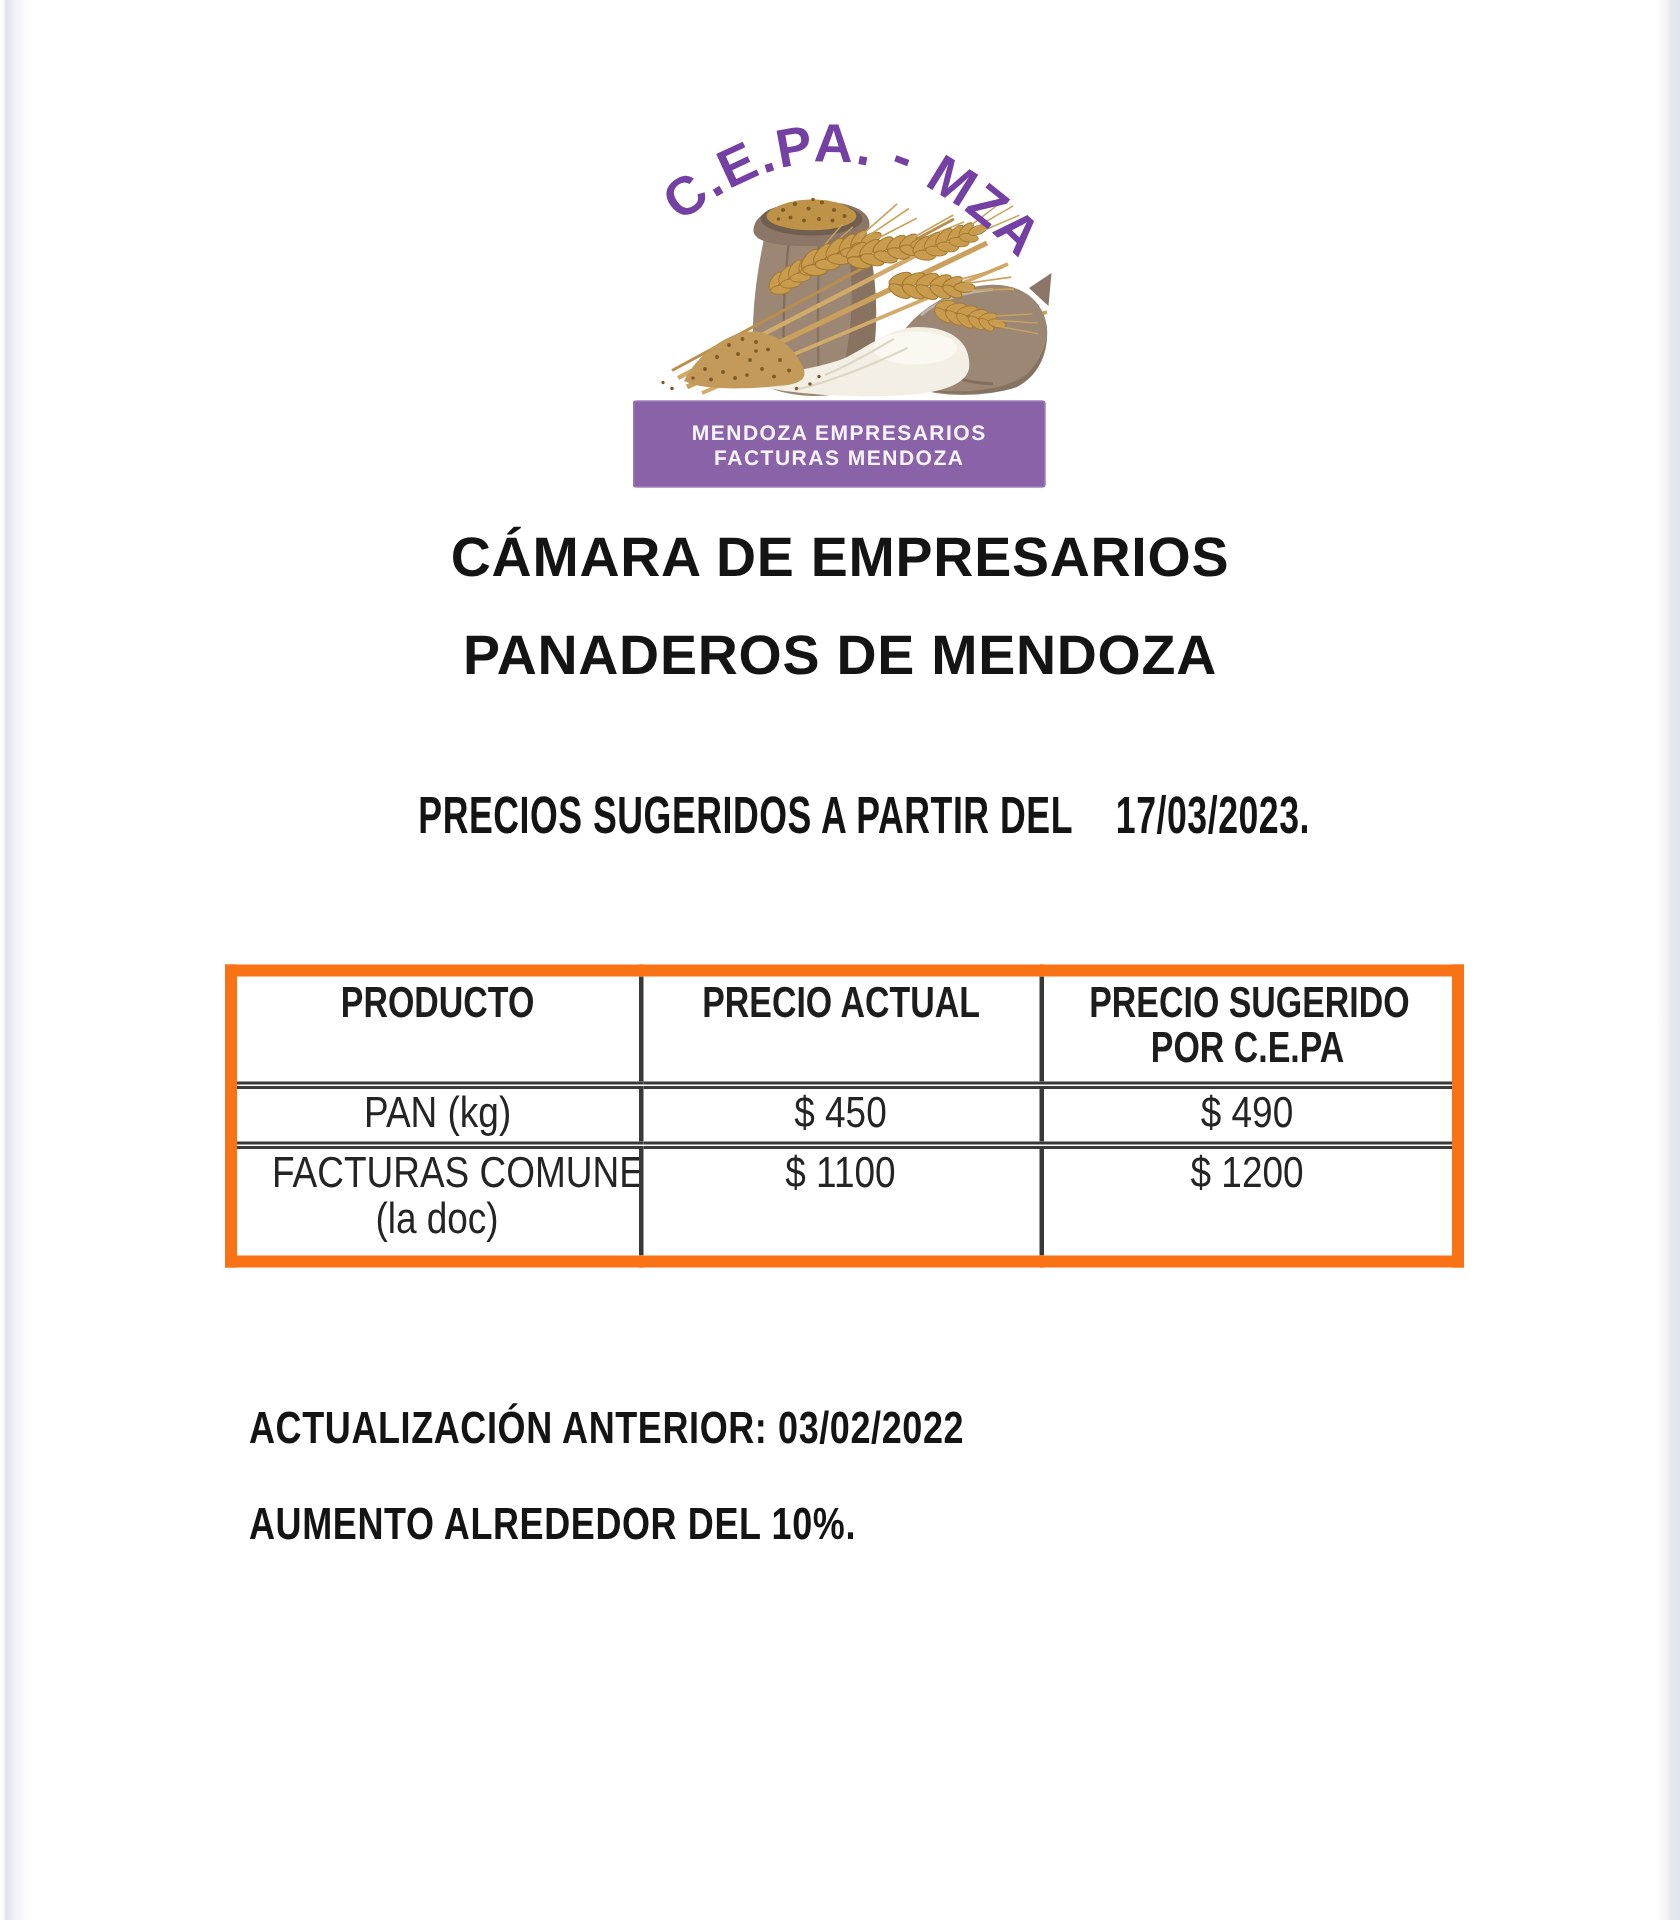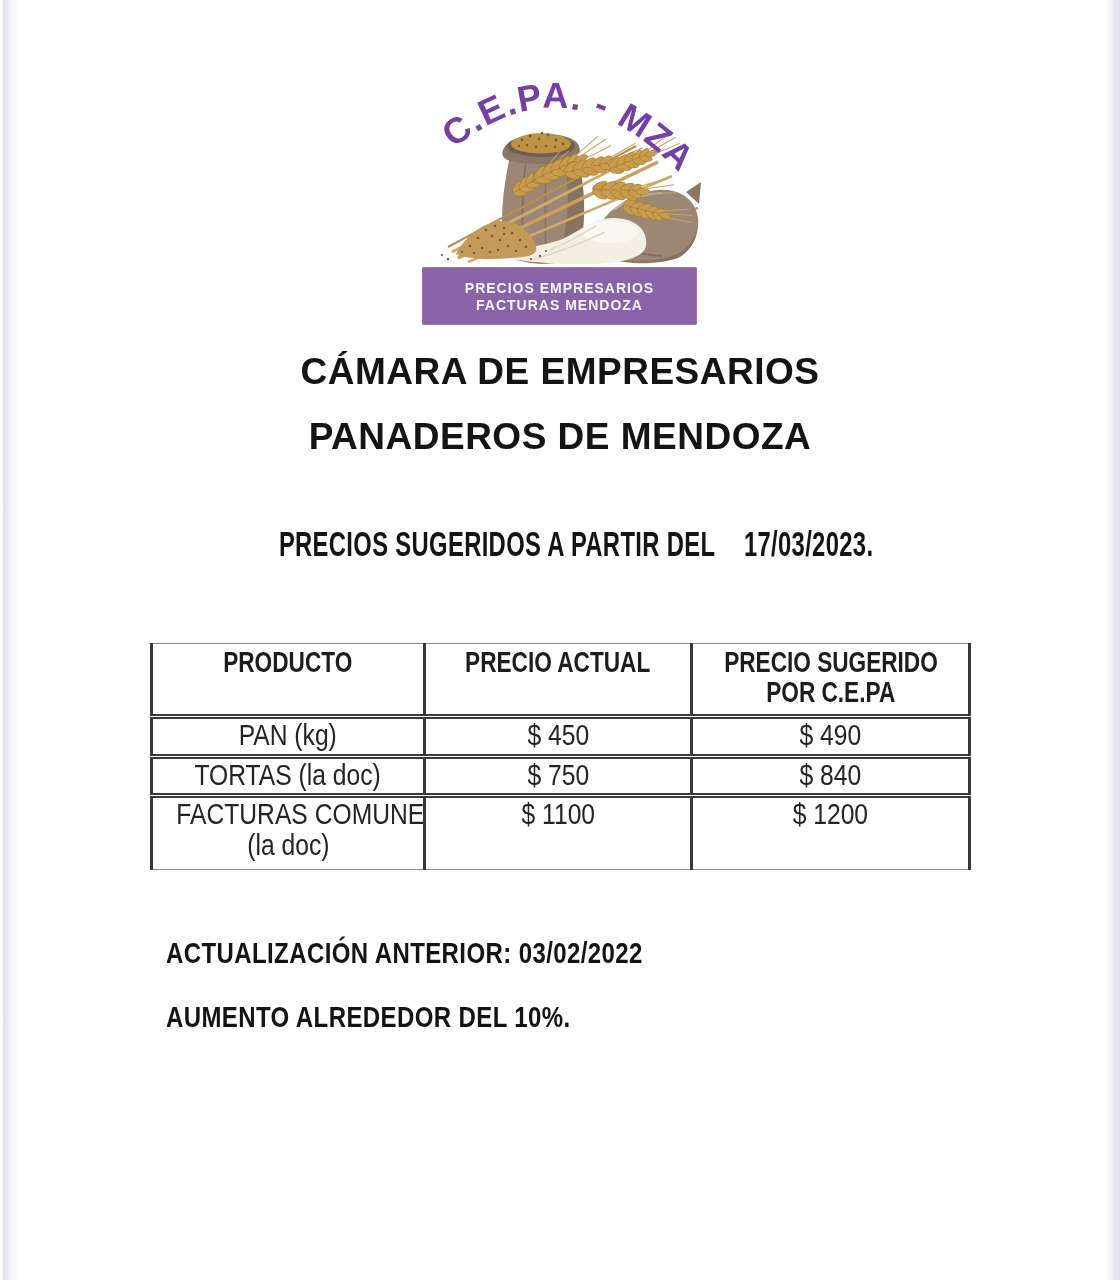--- a/index.html
+++ b/index.html
@@ -24,21 +24,21 @@
   }
   .banner-line{font-weight:bold;font-size:14px;line-height:16px;letter-spacing:1px;color:#f7f3fa;white-space:nowrap;}
   .title-line{position:absolute;left:0;width:100%;text-align:center;font-weight:bold;font-size:37px;line-height:42px;letter-spacing:0.5px;color:#141414;white-space:nowrap;}
   .title-1{top:351px;}
   .title-2{top:416px;}
   .subtitle{position:absolute;top:524px;left:16px;width:100%;text-align:center;line-height:40px;white-space:nowrap;}
   .subtitle-inner{display:inline-block;transform:scaleX(0.68);transform-origin:center;font-weight:bold;font-size:35px;letter-spacing:0.5px;color:#141414;}
   .subtitle-inner .date{margin-left:42px;}
   table.price-table{
     position:absolute;left:150px;top:643px;width:818px;
-    border-collapse:collapse;table-layout:fixed;border:1px solid #f97316;background:#ffffff;
+    border-collapse:collapse;table-layout:fixed;border:8px solid #f97316;background:#ffffff;
   }
   .price-table th,.price-table td{
     text-align:center;vertical-align:top;overflow:hidden;
     border-left:3px solid #383838;border-right:3px solid #383838;
   }
   .price-table th{font-weight:bold;font-size:29px;line-height:30px;padding:3px 0 2px;color:#1d1d1d;height:65px;}
   .price-table td{font-weight:normal;font-size:29px;line-height:31px;padding:1px 0 1px;color:#242424;border-top:5px double #3a3a3a;text-decoration:underline;}
   .row-1 td{height:33px;} .row-2 td{height:32px;} .row-3 td{height:69px;}
   .cx{display:inline-block;transform:scaleX(0.85);transform-origin:center;white-space:nowrap;}
   .cxh{display:inline-block;transform:scaleX(0.78);transform-origin:center;white-space:nowrap;}
@@ -170,21 +170,21 @@
         <use href="#ear" transform="translate(226,146) rotate(14) scale(0.85)"></use>
       </g>
     </g>
 
     <text class="arc-text" text-anchor="middle">
       <textPath href="#arcPath" startOffset="50%">C.E.PA. - MZA</textPath>
     </text>
   </svg>
 
   <div class="banner">
-    <div class="banner-line">PRECIOS EMPRESARIOS</div>
+    <div class="banner-line">MENDOZA EMPRESARIOS</div>
     <div class="banner-line">FACTURAS MENDOZA</div>
   </div>
 
   <div class="title-line title-2">PANADEROS DE MENDOZA</div>
   <div class="title-line title-1">CÁMARA DE EMPRESARIOS</div>
 
   <div class="subtitle">
     <span class="subtitle-inner">
       <span>PRECIOS SUGERIDOS A PARTIR DEL</span><span class="date">17/03/2023.</span>
     </span>
@@ -205,25 +205,20 @@
           <span class="cxh cell-line2">POR C.E.PA</span>
         </th>
       </tr>
     </thead>
     <tbody>
       <tr class="row-1">
         <td><span class="cx">PAN (kg)</span></td>
         <td><span class="cx">$ 450</span></td>
         <td><span class="cx">$ 490</span></td>
       </tr>
-      <tr class="row-2">
-        <td><span class="cx">TORTAS (la doc)</span></td>
-        <td><span class="cx">$ 750</span></td>
-        <td><span class="cx">$ 840</span></td>
-      </tr>
       <tr class="row-3">
         <td>
           <span class="cx">FACTURAS COMUNES</span><br>
           <span class="cx cell-line2">(la doc)</span>
         </td>
         <td><span class="cx">$ 1100</span></td>
         <td><span class="cx">$ 1200</span></td>
       </tr>
     </tbody>
   </table>

